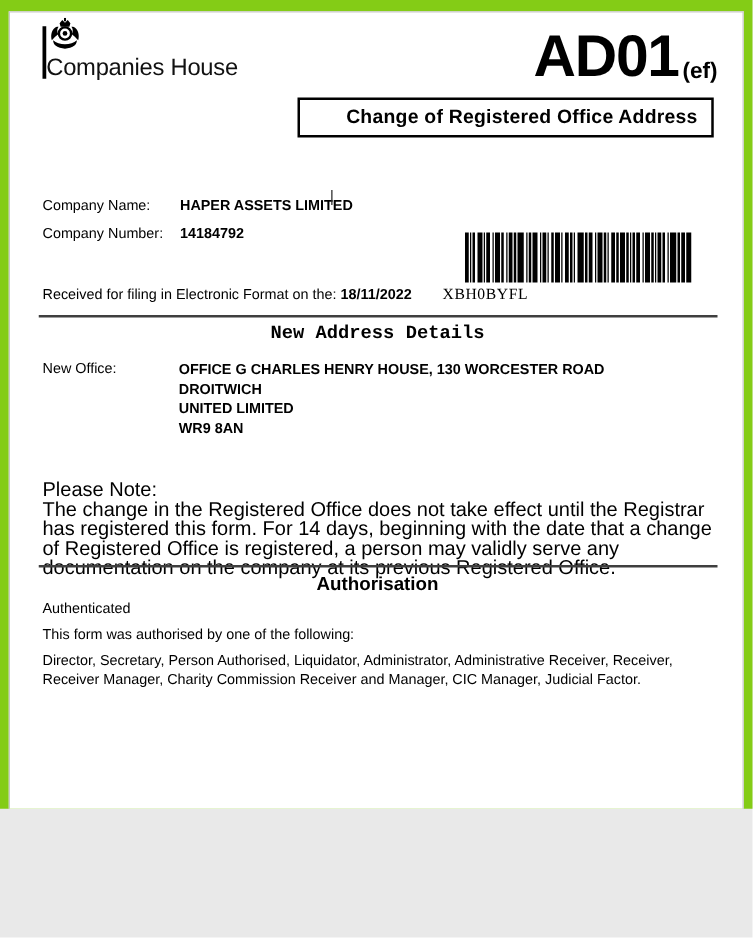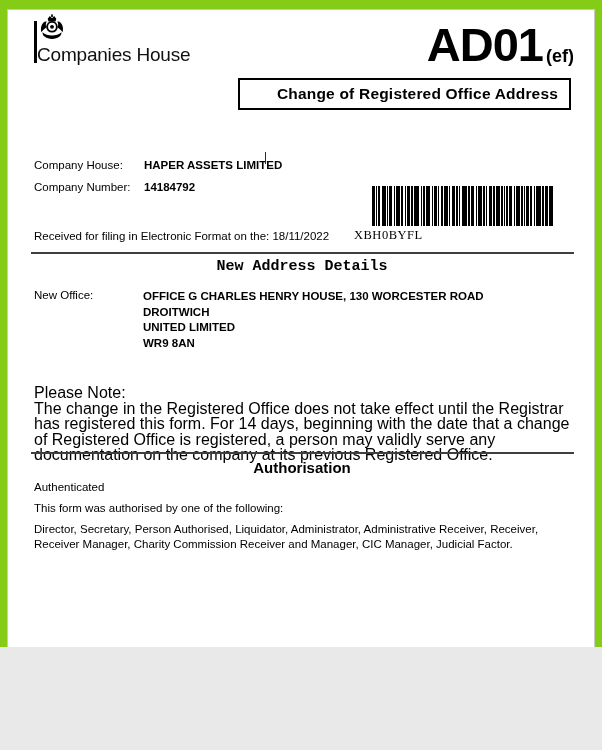--- a/index.html
+++ b/index.html
@@ -53,21 +53,21 @@
   
   .barcode { left: 364px; top: 176px; width: 186px; height: 40px; display: flex; }
   .barcode > div { background: #000; height: 100%; flex: 0 0 auto; }
   .barcode-text {
     left: 346px; top: 218px;
     font-family: "Liberation Serif", serif;
     font-size: 12.5px; letter-spacing: 0.5px;
   }
 
   .received-line { left: 26px; top: 220px; font-size: 11.5px; }
-  .received-line b { font-weight: normal; text-align: right; }
+  .received-line b { font-weight: bold; text-align: right; }
 
   .rule { left: 23px; width: 543px; height: 2px; background: #3f3f3f; }
   .rule-1 { top: 242px; }
   .rule-2 { top: 442px; }
 
   .section-heading {
     left: 0; width: 588px; text-align: center;
     font-size: 15px; font-weight: bold;
   }
   .heading-address { top: 248px; font-family: Liberation Mono, monospace; }
@@ -104,21 +104,21 @@
     </div>
     <div class="abs logo-text">Companies House</div>
 
     <div class="abs form-code-wrap">
       <span class="form-code">AD01</span>
       <span class="form-code-suffix">(ef)</span>
     </div>
 
     <div class="abs title-box">Change of Registered Office Address</div>
 
-    <div class="abs row-label name-label">Company House:</div>
+    <div class="abs row-label name-label">Company Name:</div>
     <div class="abs row-value name-value">HAPER ASSETS LIMITED</div>
     <div class="abs row-label number-label">Company Number:</div>
     <div class="abs row-value number-value">14184792</div>
     <div class="abs cursor-artifact"></div>
 
     <div class="abs barcode">
         <div style="width: 3px; margin-right: 1px;"></div>
         <div style="width: 1px; margin-right: 1px;"></div>
         <div style="width: 2px; margin-right: 2px;"></div>
         <div style="width: 4px; margin-right: 1px;"></div>

